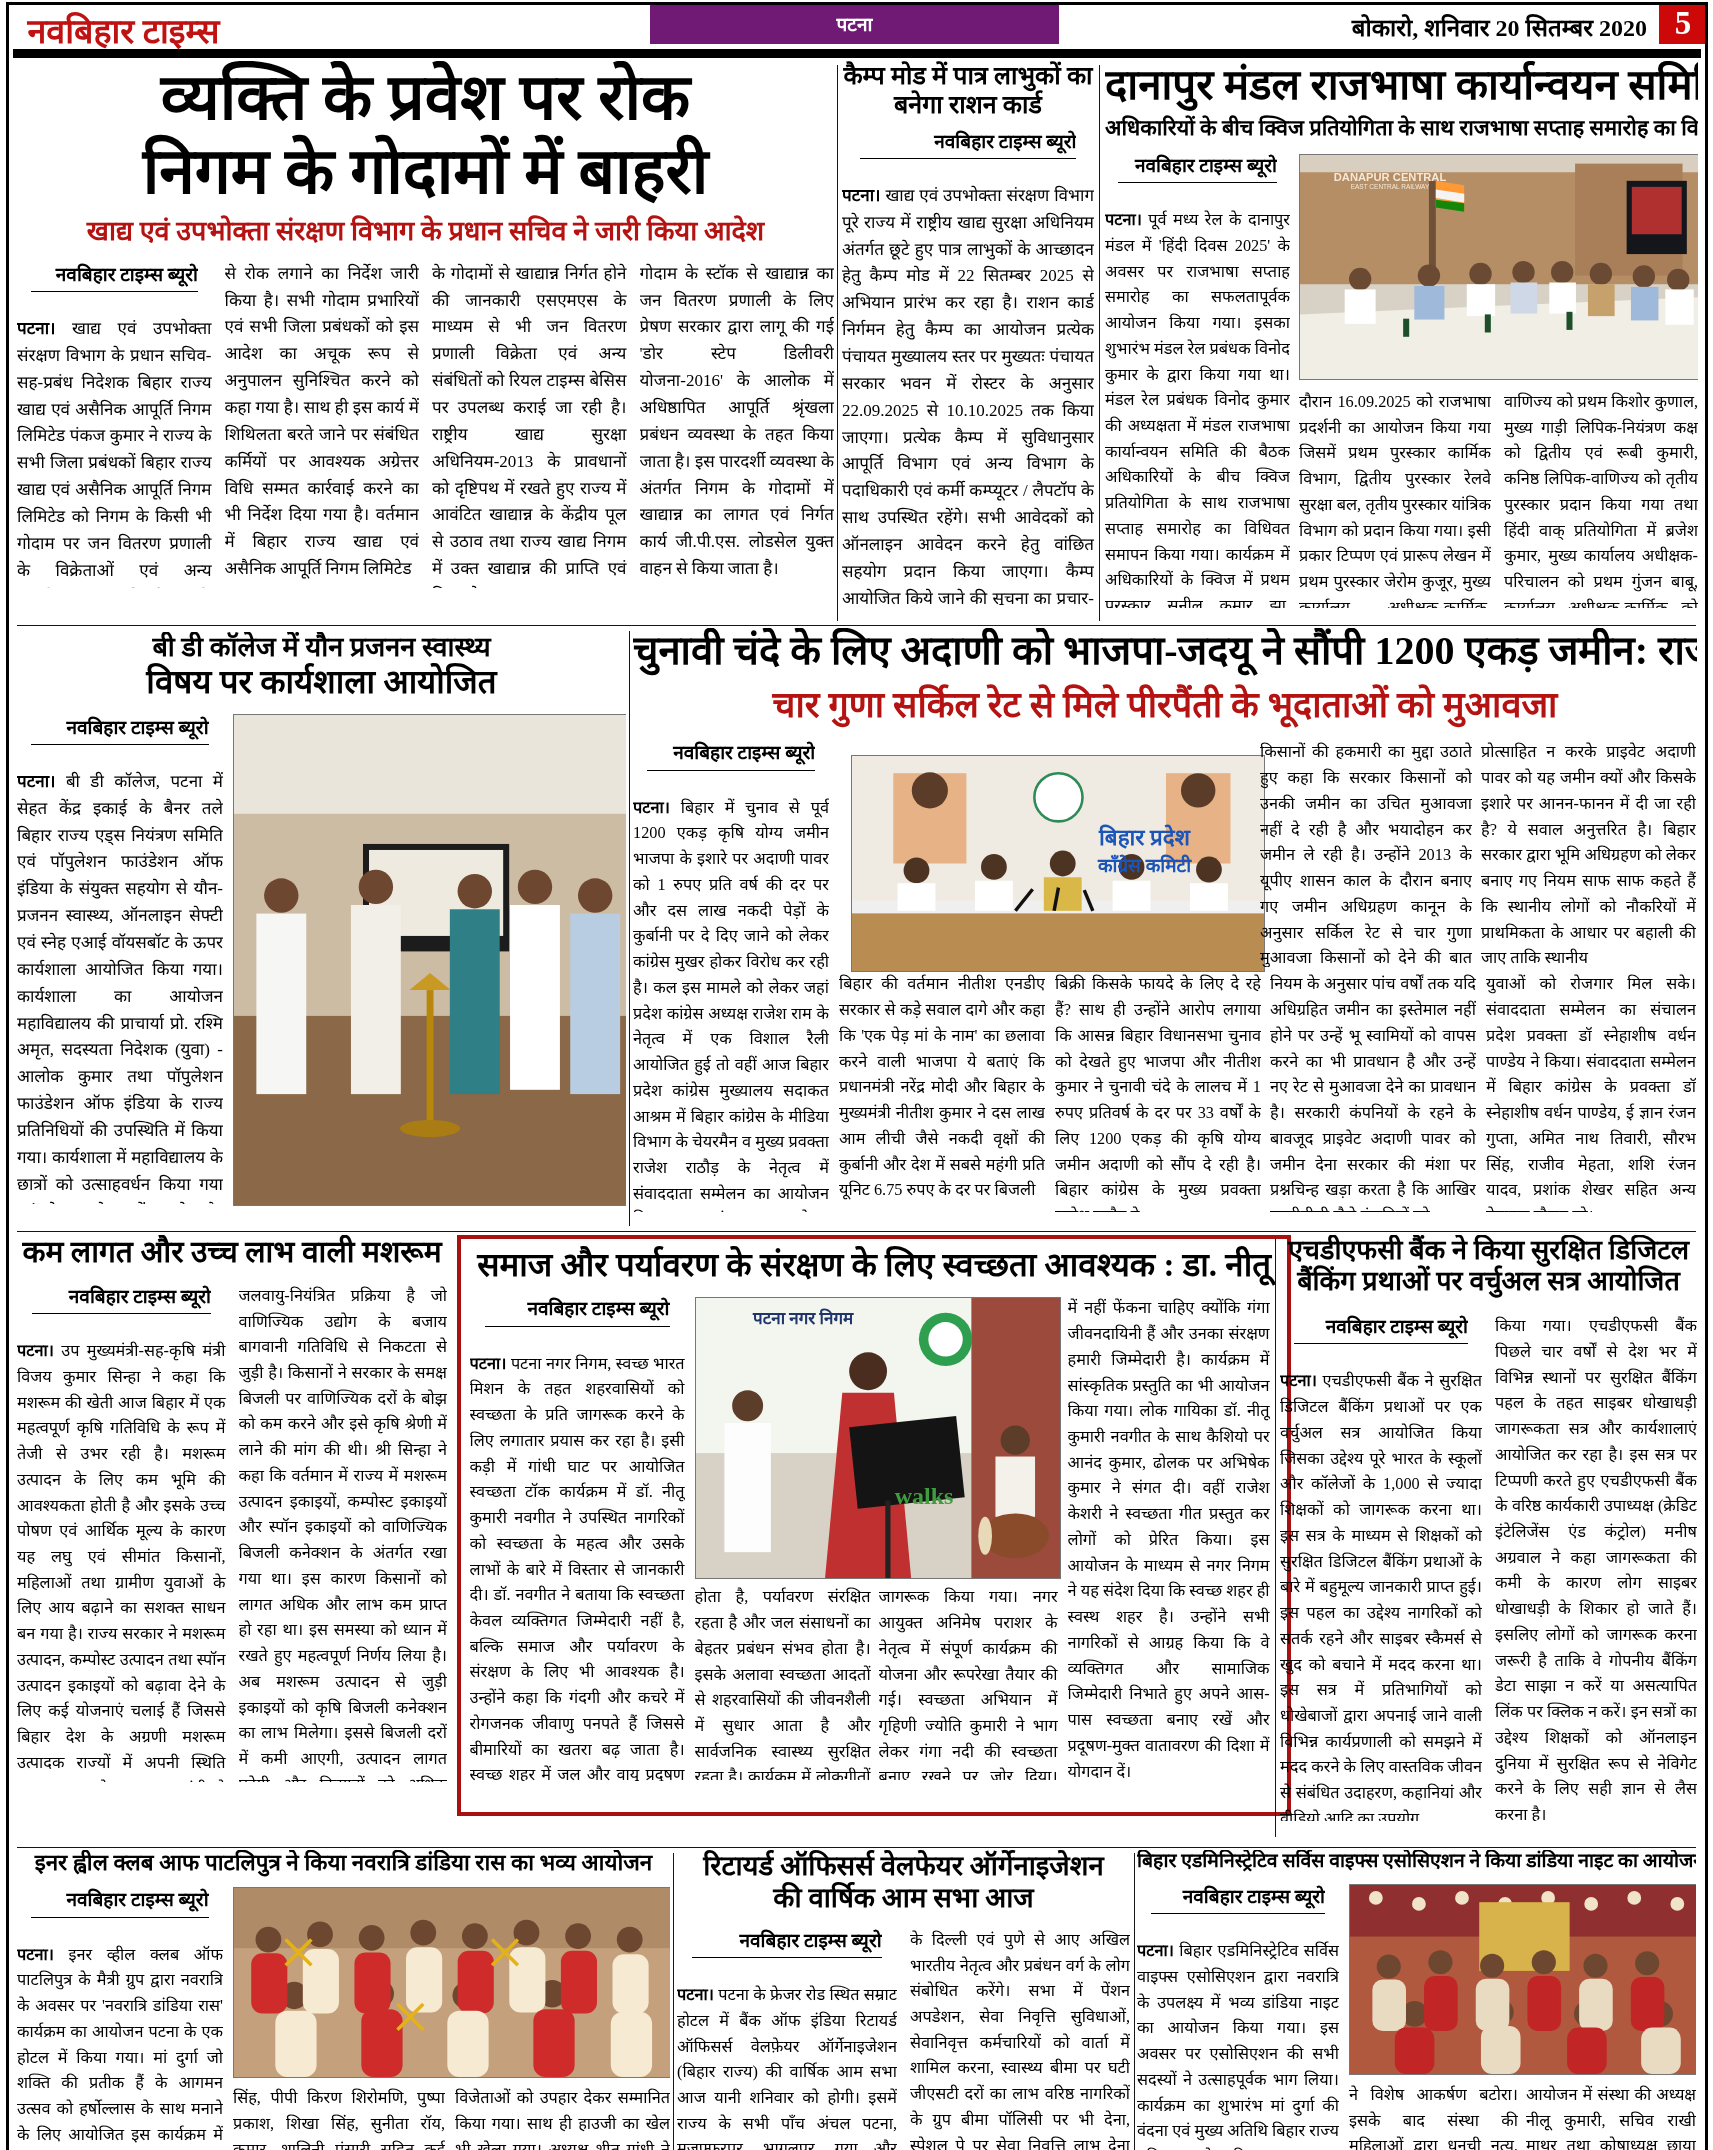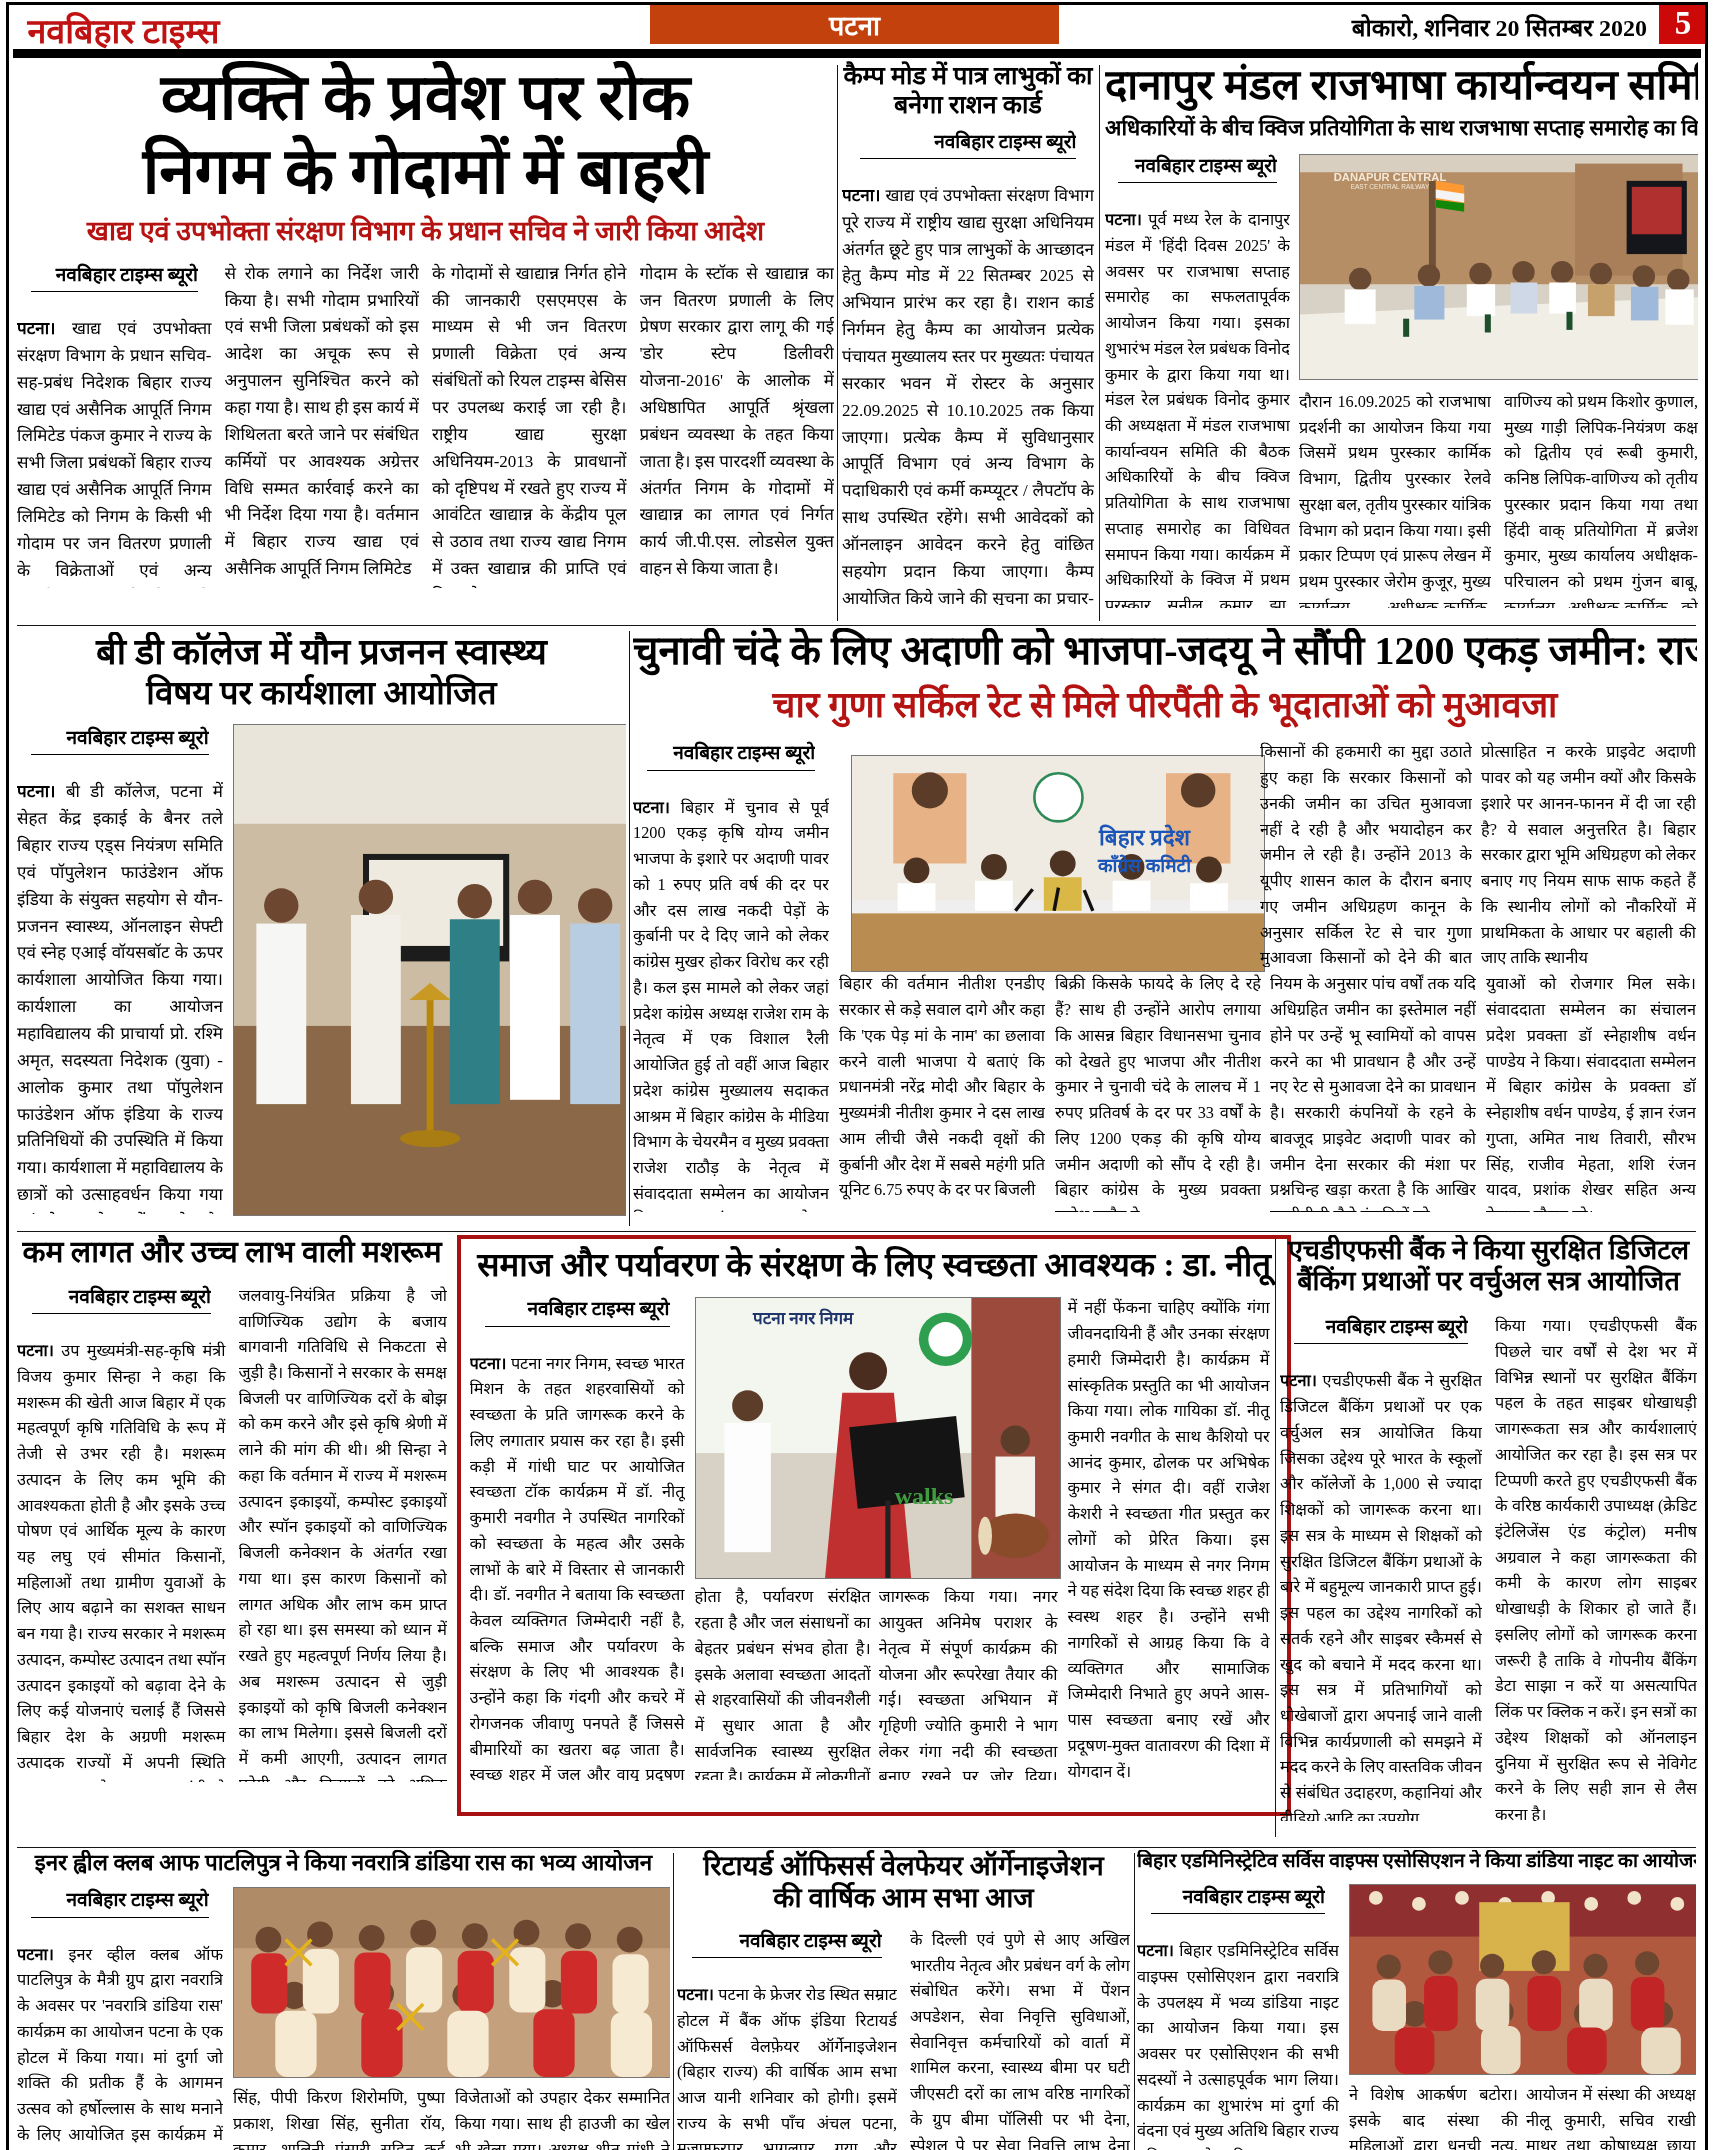--- a/index.html
+++ b/index.html
@@ -1,22 +1,22 @@
 <!DOCTYPE html>
 <html lang="hi" style="font-size:6.9px"><head>
 <meta charset="utf-8">
 <style>
   html,body{margin:0;padding:0;background:#f2f2f2;}
   #paper{position:relative;width:1714px;height:2679px;background:#fff;color:#000;
          font-family:"Liberation Serif",serif;overflow:hidden;}
   .frame{position:absolute;left:6px;top:1.7px;width:1696px;height:2609px;border:3px solid #000;pointer-events:none;}
   
   .hdr-name{position:absolute;left:27.5px;top:6.9px;font-size:34px;font-weight:800;color:#c01212;white-space:nowrap;}
-  .hdr-blue{position:absolute;left:650px;top:4.3px;width:409px;height:40px;background:#c2410c;
-            display:flex;align-items:center;justify-content:center;color:#fff;font-size:27px;font-weight:700;}
+  .hdr-blue{position:absolute;left:650px;top:4.3px;width:409px;height:40px;background:#701a75;
+            display:flex;align-items:center;justify-content:center;color:#fff;font-size:19px;font-weight:700;}
   .hdr-date{position:absolute;left:1161px;top:10.3px;width:486px;text-align:right;font-size:24px;font-weight:700;white-space:nowrap;}
   .hdr-page{position:absolute;left:1659px;top:3.4px;width:48px;height:41px;background:#cc0808;color:#fff;
             display:flex;align-items:center;justify-content:center;font-size:33px;font-weight:800;}
   .hdr-bar{position:absolute;left:13px;top:49px;width:1688px;height:8.6px;background:#000;}
   
   .art{position:absolute;overflow:hidden;}
   .hl{font-weight:700;text-align:center;line-height:1.16;margin:0;}
   .nowrap{white-space:nowrap;}
   .red{color:#b51212;}
   .byline{font-weight:700;font-size:19px;text-align:right;border-bottom:1.7px solid #000;
@@ -123,21 +123,21 @@
       <div class="abs" style="left:194px;top:237px;width:192px;height:219px;">
           <p class="txt" style="font-size:16.3px;">दौरान 16.09.2025 को राजभाषा प्रदर्शनी का आयोजन किया गया जिसमें प्रथम पुरस्कार कार्मिक विभाग, द्वितीय पुरस्कार रेलवे सुरक्षा बल, तृतीय पुरस्कार यांत्रिक विभाग को प्रदान किया गया। इसी प्रकार टिप्पण एवं प्रारूप लेखन में प्रथम पुरस्कार जेरोम कुजूर, मुख्य कार्यालय अधीक्षक-कार्मिक, द्वितीय पुरस्कार दीपक कुमार, मुख्य कार्यालय अधीक्षक-कार्मिक, तृतीय पुरस्कार संजय कुमार सिंह, कार्यालय अधीक्षक-इंजी. को प्रदान किया गया। हिंदी निबंध प्रतियोगिता का आयोजन किया गया जिसमें उमेश कुमार, आशुलिपिक,</p>
         </div>
       <div class="abs" style="left:399px;top:237px;width:194px;height:219px;">
           <p class="txt" style="font-size:16.3px;">वाणिज्य को प्रथम किशोर कुणाल, मुख्य गाड़ी लिपिक-नियंत्रण कक्ष को द्वितीय एवं रूबी कुमारी, कनिष्ठ लिपिक-वाणिज्य को तृतीय पुरस्कार प्रदान किया गया तथा हिंदी वाक् प्रतियोगिता में ब्रजेश कुमार, मुख्य कार्यालय अधीक्षक-परिचालन को प्रथम गुंजन बाबू, कार्यालय अधीक्षक-कार्मिक को द्वितीय एवं श्वेता भट्ट, प्रशिक्षु-टेकविद्युत सामान्य को तृतीय पुरस्कार प्रदान किया गया।</p>
         </div>
     </div>
   </section>
 
   <section class="art" style="left:17px;top:632px;width:609px;height:594px;">
-    <h1 class="hl" style="font-size:36px;">बी डी कॉलेज में यौन प्रजनन स्वास्थ्य</h1>
+    <h1 class="hl" style="font-size:27px;">बी डी कॉलेज में यौन प्रजनन स्वास्थ्य</h1>
     <h1 class="hl" style="font-size:33px;">विषय पर कार्यशाला आयोजित</h1>
     <div style="position:relative;margin-top:12px;height:490px;">
       <div class="abs" style="left:0;top:0;width:206px;height:490px;">
         <div class="byline">नवबिहार टाइम्स ब्यूरो</div>
         <p class="txt"><b class="dl">पटना।</b> <span>बी डी कॉलेज, पटना में सेहत केंद्र इकाई के बैनर तले बिहार राज्य एड्स नियंत्रण समिति एवं पॉपुलेशन फाउंडेशन ऑफ इंडिया के संयुक्त सहयोग से यौन-प्रजनन स्वास्थ्य, ऑनलाइन सेफ्टी एवं स्नेह एआई वॉयसबॉट के ऊपर कार्यशाला आयोजित किया गया। कार्यशाला का आयोजन महाविद्यालय की प्राचार्या प्रो. रश्मि अमृत, सदस्यता निदेशक (युवा) - आलोक कुमार तथा पॉपुलेशन फाउंडेशन ऑफ इंडिया के राज्य प्रतिनिधियों की उपस्थिति में किया गया। कार्यशाला में महाविद्यालय के छात्रों को उत्साहवर्धन किया गया एवं बेहतर सेहत केंद्र को और बेहतर बनाकर पूरे बिहार में मॉडल सेहत केंद्र बनाने के लिए प्रेरित किया। आलोक कुमार ने सेहत केंद्र में हो रहे बेहतरीन कार्य के लिए महाविद्यालय को शुभकामनाएं दीं। कार्यशाला में पीएफआई के नीलोम्beli, शिल्पी एवं वीडियो के माध्यम से साइबर क्राइम से जुड़े मुद्दों पर भी चर्चा हुई एवं सभी छात्रों ने बढ़-चढ़ कर भाग लिया।</span></p>
       </div>
       <figure class="photo" style="left:216px;top:0;width:393px;height:490px;margin:0;">
         <svg viewBox="0 0 914 1140" preserveAspectRatio="none">
           <rect x="0" y="0" width="914" height="230" fill="#e9e5db"></rect>
           <rect x="0" y="230" width="914" height="470" fill="#cdbca4"></rect>

